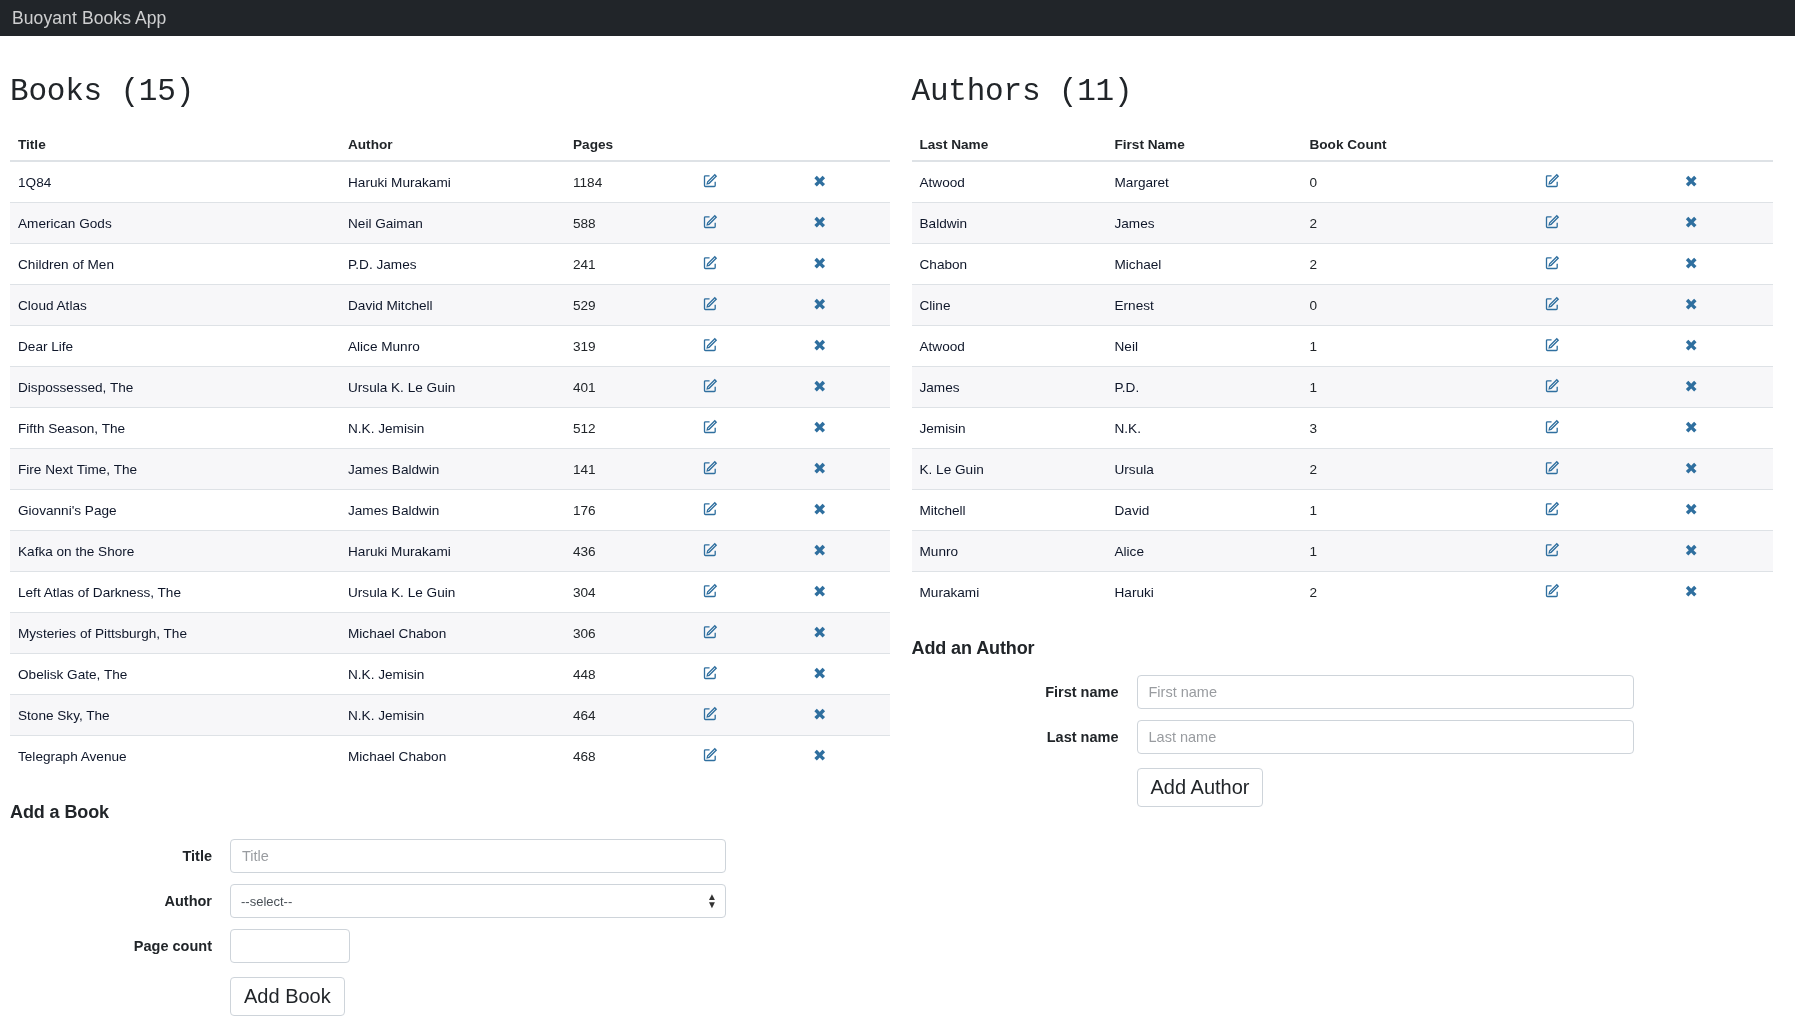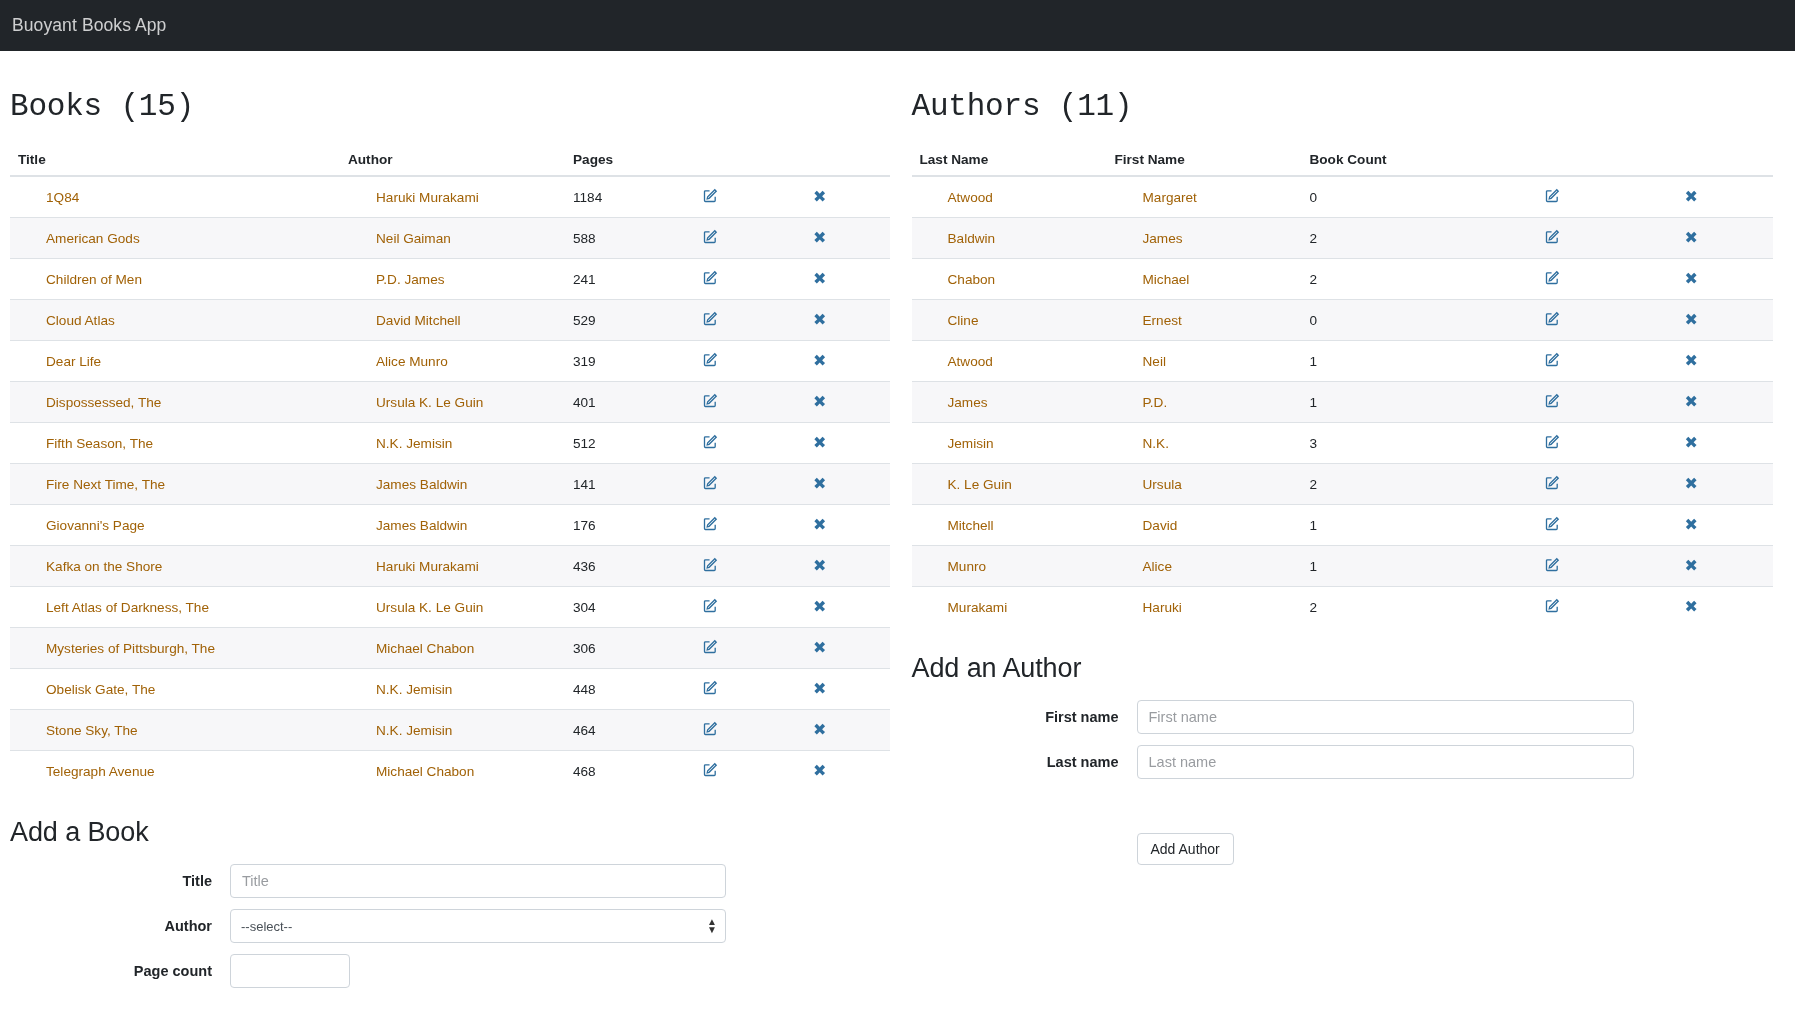--- a/index.html
+++ b/index.html
@@ -5,21 +5,21 @@
   * { box-sizing: border-box; }
   html, body {
     margin: 0;
     padding: 0;
     width: 1795px;
     background: #ffffff;
     font-family: "Liberation Sans", sans-serif;
     color: #212529;
   }
   .navbar {
-    height: 51px;
+    height: 36px;
     background: #212529;
     display: flex;
     align-items: center;
     padding: 0 12px;
   }
   .navbar-brand {
     color: rgba(255,255,255,0.78);
     font-size: 17.5px;
     letter-spacing: 0.1px;
   }
@@ -35,22 +35,22 @@
   .col-left { padding-left: 10px; padding-right: 14px; }
   .col-right { padding-left: 14px; padding-right: 22px; }
   h2.section-title {
     font-size: 31px;
     font-weight: 400;
     margin: 38px 0 20px 0;
     letter-spacing: -0.2px;
     font-family: Liberation Mono, monospace;
   }
   h3.form-title {
-    font-size: 27px;
-    font-weight: 400;
+    font-size: 18px;
+    font-weight: 700;
     margin: 26px 0 16px 0;
     letter-spacing: -0.1px;
   }
   table {
     width: 100%;
     border-collapse: collapse;
     font-size: 13.6px;
   }
   thead th {
     text-align: left;
@@ -61,23 +61,22 @@
     vertical-align: bottom;
   }
   tbody td {
     padding: 11px 8px;
     border-top: 1px solid #dee2e6;
     vertical-align: middle;
   }
   tbody tr:nth-child(odd) { background: #ffffff; }
   tbody tr:nth-child(even) { background: #f7f7f9; }
   a.link {
-    color: #a16207;
+    color: #0f172a;
     text-decoration: none;
-    margin-left: 28px;
   }
   .icon-btn {
     color: #2f6f9f;
     font-size: 15px;
     line-height: 1;
     display: inline-block;
     cursor: pointer;
   }
   .edit-icon svg { display: block; }
   .del-icon {
@@ -144,28 +143,27 @@
     top: 50%;
     transform: translateY(-50%);
     font-size: 10px;
     line-height: 8px;
     color: #333;
     pointer-events: none;
     text-align: center;
   }
   .btn {
     padding: 7px 13px;
-    font-size: 14px;
+    font-size: 20px;
     border: 1px solid #ced4da;
     border-radius: 4px;
     background: #fff;
     color: #212529;
     cursor: pointer;
     font-family: "Liberation Sans", sans-serif;
-    margin-top: 40px;
   }
   .btn-row { margin-top: 14px; padding-left: 220px; }
   .btn-row.authors { padding-left: 225px; }
 </style>
 </head>
 <body>
 
 <div class="navbar">
   <span class="navbar-brand">Buoyant Books App</span>
 </div>

